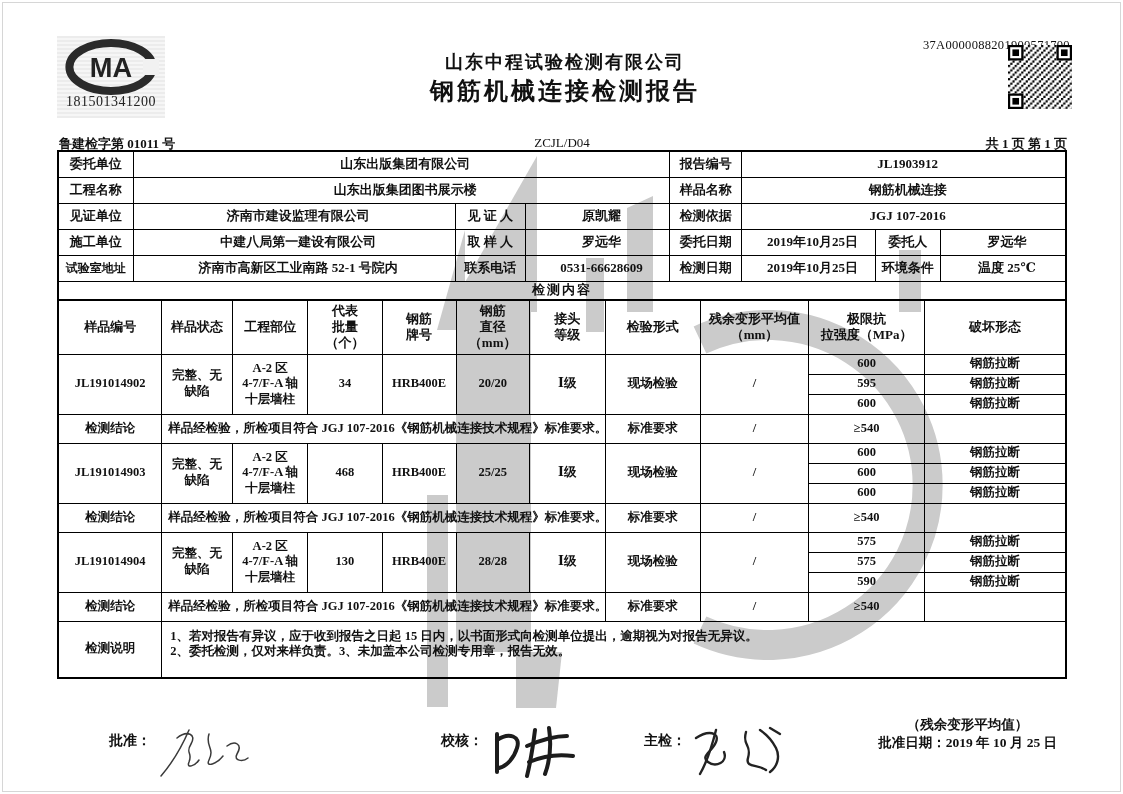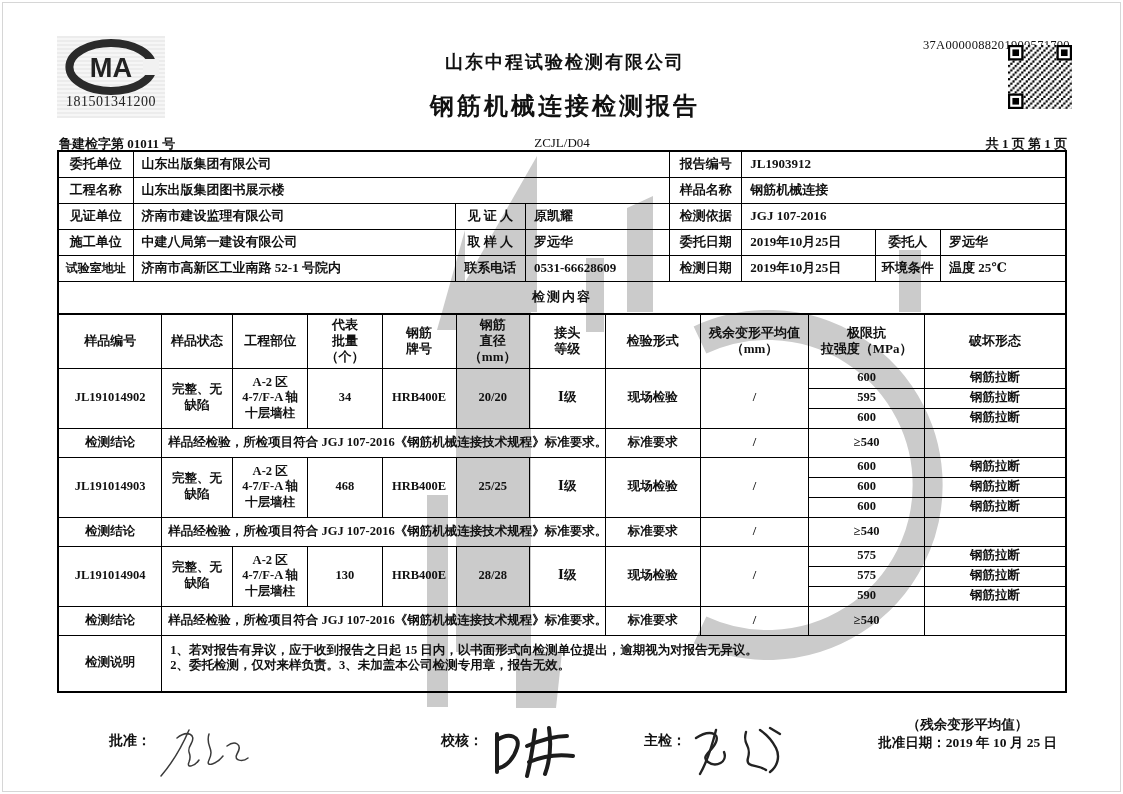--- a/index.html
+++ b/index.html
@@ -11,39 +11,39 @@
   .page-frame{position:absolute;inset:2px;border:1px solid #d6d6d6;pointer-events:none;}
   
   .watermark{position:absolute;left:0;top:0;z-index:0;}
   
   .cma{position:absolute;left:57px;top:36px;width:108px;height:82px;z-index:1;
        background:repeating-linear-gradient(0deg,#ececec 0 2px,#f6f6f6 2px 4px);}
   .cma svg{display:block;margin:2px auto 0;}
   .cma .cma-num{font-size:14px;text-align:center;letter-spacing:.5px;margin-top:-2px;color:#222;}
   .titles{position:absolute;left:285px;top:50px;width:560px;text-align:center;z-index:1;}
   .title-co{font-size:18px;font-weight:700;letter-spacing:2px;}
-  .title-rep{font-size:24px;font-weight:700;letter-spacing:3px;margin-top:16px;}
+  .title-rep{font-size:24px;font-weight:700;letter-spacing:3px;margin-top:1px;}
   .bar-num{position:absolute;left:923px;top:38px;font-size:12.5px;z-index:1;letter-spacing:.3px;}
   .qr{position:absolute;left:1008px;top:45px;width:64px;height:64px;z-index:2;background:#fff;}
   
   .docline{position:absolute;left:57px;top:135px;width:1010px;height:20px;z-index:1;font-weight:700;font-size:13px;}
   .docline .dl-left{position:absolute;left:2px;top:0;}
   .docline .dl-center{position:absolute;left:0;right:0;text-align:center;top:0;font-weight:400;}
   .docline .dl-right{position:absolute;right:0;top:0;}
   
   .sheet{position:absolute;left:57px;top:150px;width:1010px;z-index:1;}
   table{border-collapse:collapse;width:1010px;table-layout:fixed;}
   td,th{border:1px solid #000;padding:0;font-size:13px;text-align:center;vertical-align:middle;
         overflow:hidden;line-height:1.25;}
   table{border:2px solid #000;}
   .t2,.tfootless{margin-top:-2px;}
   .lab{font-weight:700;}
-  .val{text-align:left;padding-left:8px;font-weight:700;}
+  .val{text-align:center;padding-left:8px;font-weight:700;}
   .t1 tr{height:26px;}
-  .t1 tr.content-row{height:33px;}
+  .t1 tr.content-row{height:19px;}
   .content-cell{font-weight:700;letter-spacing:2px;}
   .t2 th{font-weight:700;white-space:pre-line;font-size:13px;}
   .t2 tr.hdr{height:54px;}
   .t2 tr.sub{height:20px;}
   .t2 tr.concl{height:29px;}
   .t2 tr.notes{height:57px;}
   .t2 td{font-weight:700;font-size:12.5px;}
   .pre{white-space:pre-line;}
   .concl-text{text-align:left;padding-left:6px;white-space:nowrap;font-size:12px;}
   .notes-text{text-align:left;vertical-align:top;padding:7px 0 0 8px;white-space:pre-line;font-size:12.5px;}

